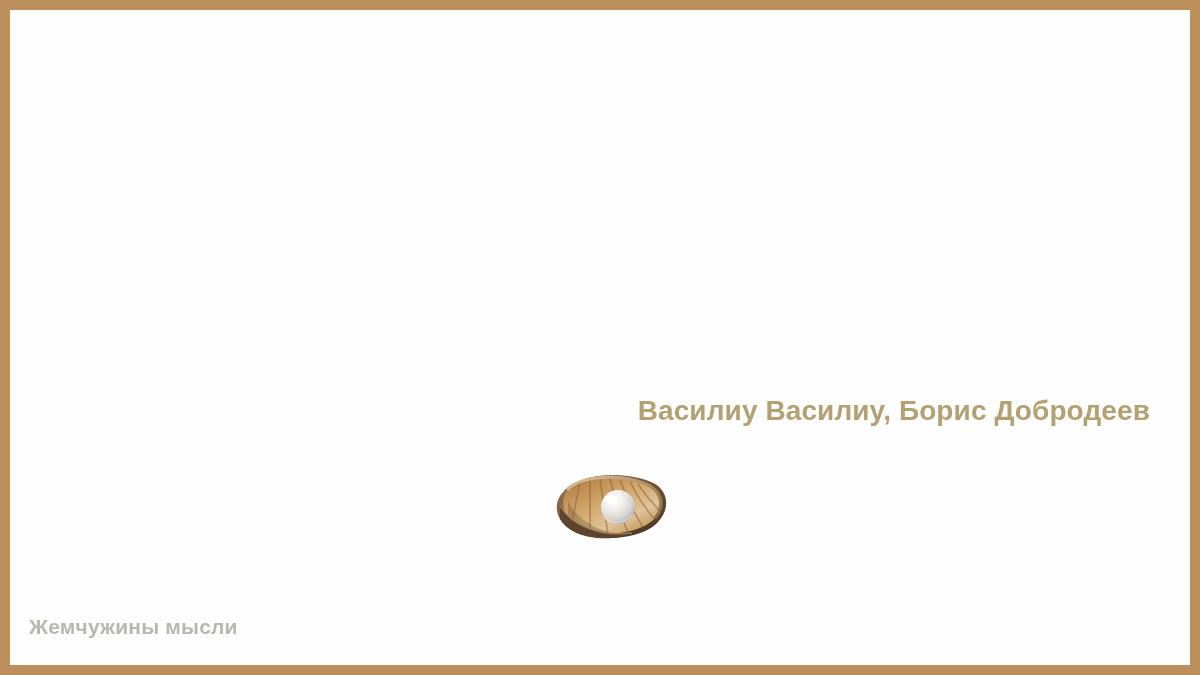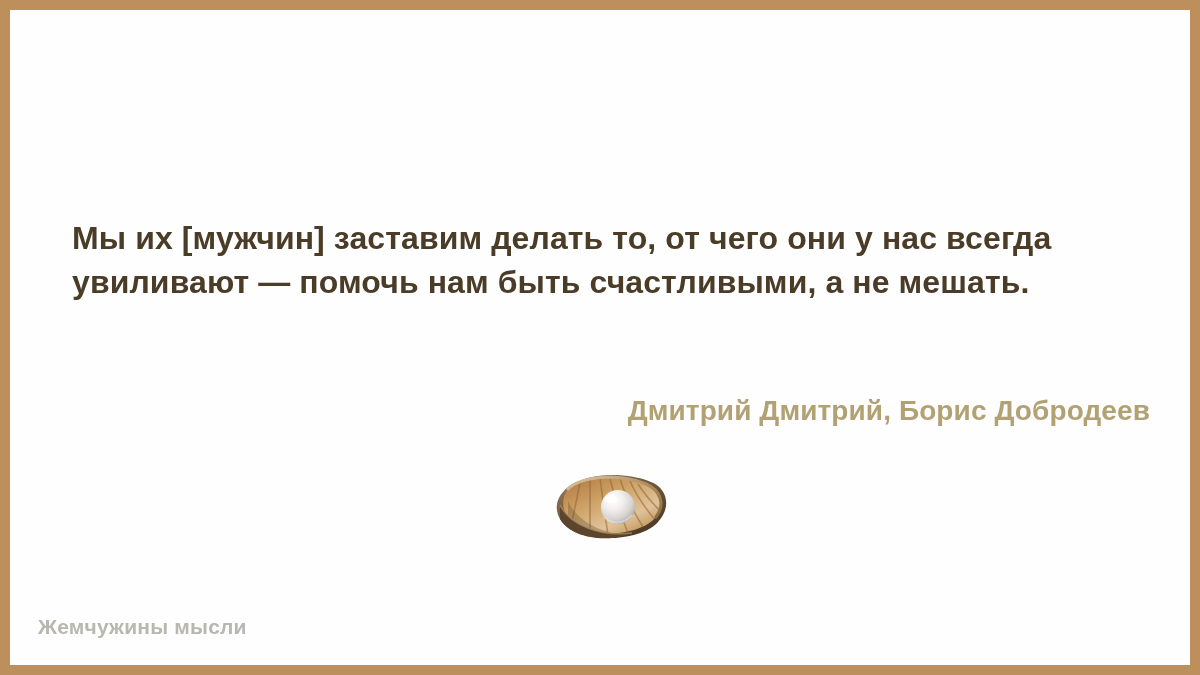--- a/index.html
+++ b/index.html
@@ -72,21 +72,21 @@
     align-items: center;
     justify-content: center;
   }
   #emblem svg {
     display: block;
   }
 
   
   #footer {
     position: absolute;
-    left: 14px;
+    left: 5px;
     right: 10px;
     bottom: 10px;
     height: 56px;
     display: flex;
     align-items: center;
     justify-content: space-between;
     padding: 0 12px 0 14px;
     box-sizing: border-box;
   }
   #footer-brand {
@@ -105,26 +105,23 @@
     letter-spacing: 0.2px;
     white-space: nowrap;
     text-decoration: none;
   }
 </style>
 </head>
 <body>
 
 <div id="card">
 
-  <div id="quote-block">
-    <p id="quote-text">Мы их [мужчин] заставим делать то, от чего они у нас всегда увиливают — помочь нам быть счастливыми, а не мешать.</p>
-  </div>
 
   <div id="author-block">
-    <p id="author-text">Дмитрий Дмитрий, Борис Добродеев</p>
+    <p id="author-text">Василиу Василиу, Борис Добродеев</p>
   </div>
 
   <div id="emblem">
     <span>
       <svg width="124" height="76" viewBox="0 0 124 76" xmlns="http://www.w3.org/2000/svg">
         <defs>
           <linearGradient id="gOuter" x1="0.12" y1="0.15" x2="0.78" y2="1">
             <stop offset="0" stop-color="#8e7355"></stop>
             <stop offset="0.45" stop-color="#6d5438"></stop>
             <stop offset="1" stop-color="#4b3824"></stop>

